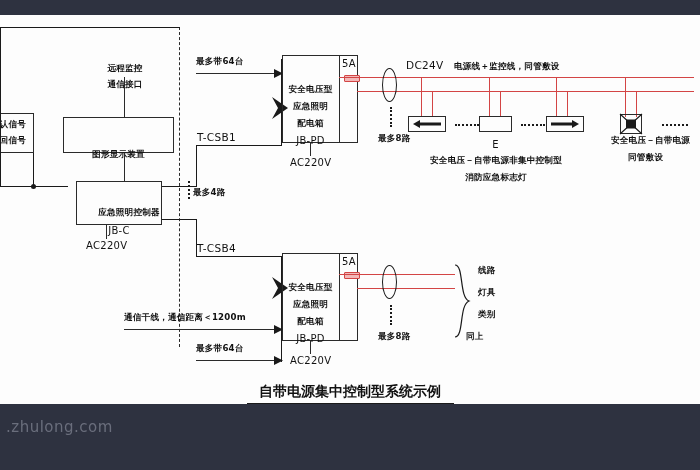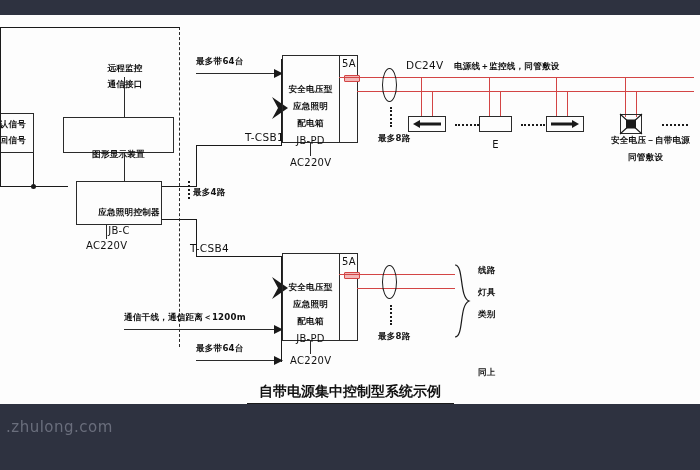--- a/index.html
+++ b/index.html
@@ -66,40 +66,40 @@
     <div class="box" style="left:76px;top:166px;width:86px;height:44px;"></div>
     <div class="t cn ctr" style="left:76px;top:172px;width:106px;font-family:Liberation Serif, serif;">应急照明控制器</div>
     <div class="t en ctr" style="left:76px;top:190px;width:86px;font-size:10px;">JB-C</div>
     <div class="ln vlt" style="left:106px;top:210px;height:14px;"></div>
     <div class="t en" style="left:86px;top:225px;font-size:10px;">AC220V</div>
 
     <div class="ln hl" style="left:162px;top:171px;width:35px;"></div>
     <div class="ln vl" style="left:196px;top:130px;height:42px;"></div>
     <div class="ln hl" style="left:196px;top:130px;width:86px;"></div>
     <div class="ln vl" style="left:281px;top:44px;height:87px;"></div>
-    <div class="t en" style="left:197px;top:116px;font-size:10.5px;margin-left:48px;">T-CSB1</div>
+    <div class="t en" style="left:197px;top:116px;font-size:10.5px;">T-CSB1</div>
 
     <svg style="position:absolute;left:272px;top:82px;" width="20" height="22">
       <path d="M0,0 L16,11 L0,22 L6,11 Z" fill="#1a1a1a"></path>
     </svg>
 
     <div class="t cn" style="left:196px;top:41px;">最多带64台</div>
     <div class="ln hlt" style="left:196px;top:58px;width:86px;"></div>
     <svg style="position:absolute;left:274px;top:54px;" width="10" height="9">
       <path d="M0,0 L9,4.5 L0,9 Z" fill="#1a1a1a"></path>
     </svg>
 
     <div class="dot-v" style="left:188px;top:166px;height:18px;"></div>
     <div class="t cn" style="left:193px;top:172px;">最多4路</div>
 
     <div class="ln hl" style="left:162px;top:204px;width:35px;"></div>
     <div class="ln vl" style="left:196px;top:204px;height:38px;"></div>
     <div class="ln hl" style="left:196px;top:241px;width:86px;"></div>
     <div class="ln vl" style="left:281px;top:241px;height:48px;"></div>
-    <div class="t en" style="left:190px;top:227px;font-size:10.5px;">T-CSB4</div>
+    <div class="t en" style="left:197px;top:227px;font-size:10.5px;">T-CSB4</div>
 
     <svg style="position:absolute;left:272px;top:262px;" width="20" height="22">
       <path d="M0,0 L16,11 L0,22 L6,11 Z" fill="#1a1a1a"></path>
     </svg>
 
     <div class="t cn" style="left:124px;top:297px;">通信干线，通信距离＜1200m</div>
     <div class="ln hlt" style="left:124px;top:314px;width:158px;"></div>
     <svg style="position:absolute;left:274px;top:310px;" width="10" height="9">
       <path d="M0,0 L9,4.5 L0,9 Z" fill="#1a1a1a"></path>
     </svg>
@@ -148,20 +148,22 @@
 
     <div class="dot-h" style="left:521px;top:109px;width:24px;"></div>
 
     <div class="rl rv" style="left:556px;top:62px;height:40px;"></div>
     <div class="rl rv" style="left:567px;top:76px;height:26px;"></div>
     <div class="box" style="left:546px;top:101px;width:38px;height:16px;"></div>
     <svg style="position:absolute;left:551px;top:105px;" width="28" height="8">
       <path d="M28,4 L21,0 L21,2.6 L0,2.6 L0,5.4 L21,5.4 L21,8 Z" fill="#1a1a1a"></path>
     </svg>
 
+    <div class="t cn ctr" style="left:406px;top:120px;width:180px;">安全电压－自带电源非集中控制型</div>
+    <div class="t cn ctr" style="left:406px;top:137px;width:180px;">消防应急标志灯</div>
 
     <div class="rl rv" style="left:625px;top:62px;height:40px;"></div>
     <div class="rl rv" style="left:636px;top:76px;height:26px;"></div>
     <div class="box" style="left:620px;top:99px;width:22px;height:20px;"></div>
     <svg style="position:absolute;left:620px;top:99px;" width="22" height="20">
       <path d="M0,0 L22,20 M22,0 L0,20" stroke="#1a1a1a" stroke-width="1.1" fill="none"></path>
       <rect x="6" y="5.5" width="10" height="9" fill="#1a1a1a"></rect>
     </svg>
     <div class="dot-h" style="left:662px;top:109px;width:26px;"></div>
 
@@ -185,19 +187,19 @@
 
     <div class="dot-v" style="left:390px;top:290px;height:20px;"></div>
     <div class="t cn" style="left:378px;top:316px;">最多8路</div>
 
     <svg style="position:absolute;left:455px;top:250px;" width="16" height="72">
       <path d="M0,0 C9,0 4,32 14,36 C4,40 9,72 0,72" stroke="#1a1a1a" stroke-width="1.2" fill="none"></path>
     </svg>
     <div class="t cn" style="left:478px;top:250px;">线路</div>
     <div class="t cn" style="left:478px;top:272px;">灯具</div>
     <div class="t cn" style="left:478px;top:294px;">类别</div>
-    <div class="t cn" style="left:478px;top:316px;margin-top:36px;">同上</div>
+    <div class="t cn" style="left:466px;top:316px;">同上</div>
 
     <div class="title" style="left:180px;top:368px;width:340px;font-size:14px;">自带电源集中控制型系统示例</div>
     <div class="ln hl" style="left:247px;top:388px;width:207px;"></div>
 
   </div>
 </div>
 
 </body></html>

